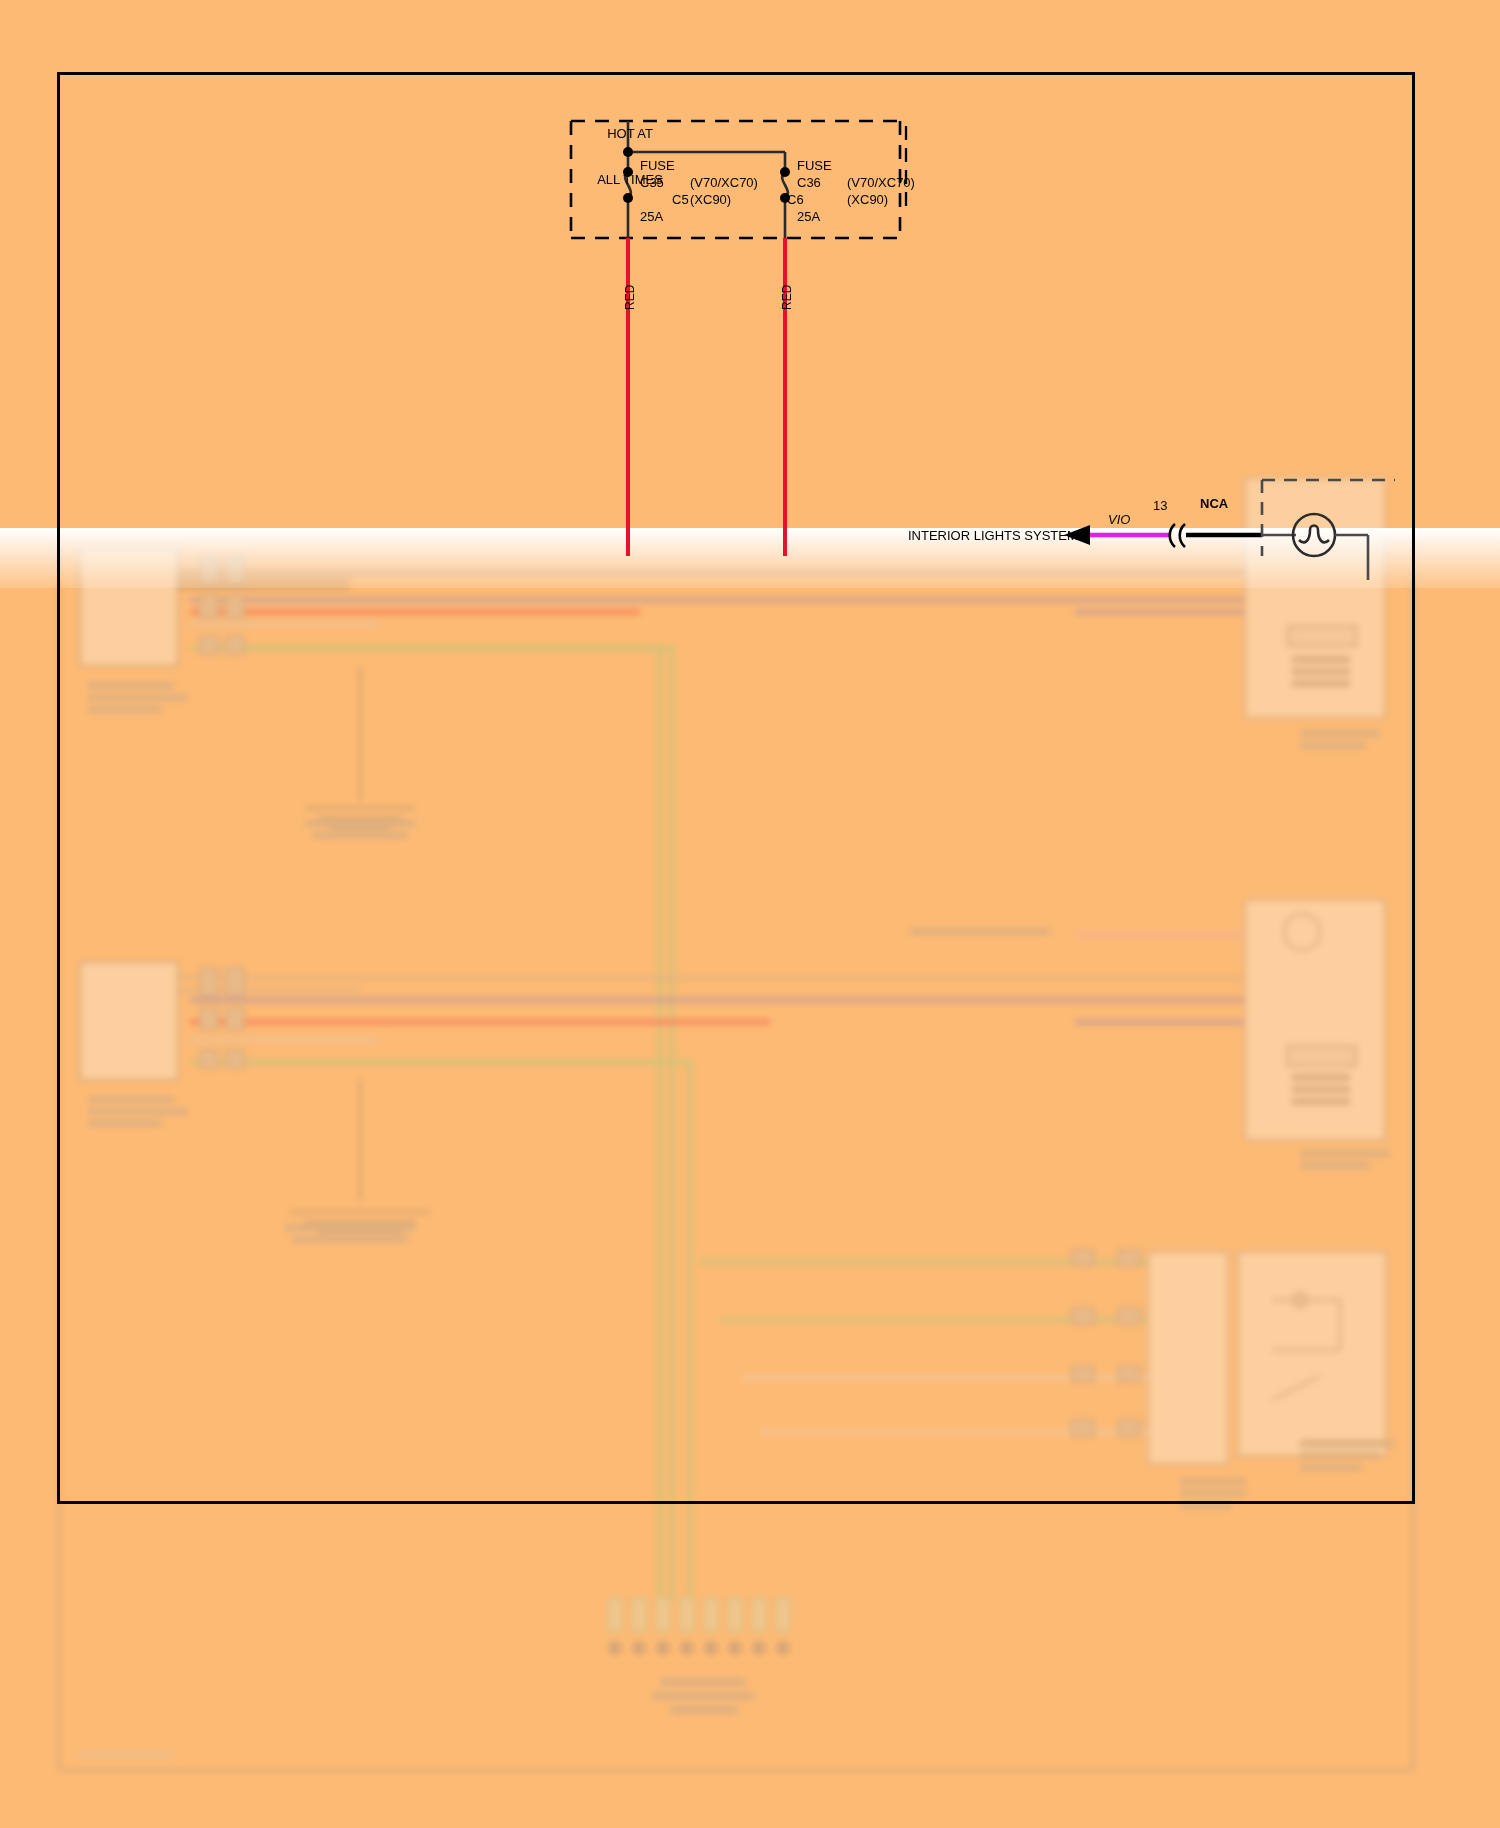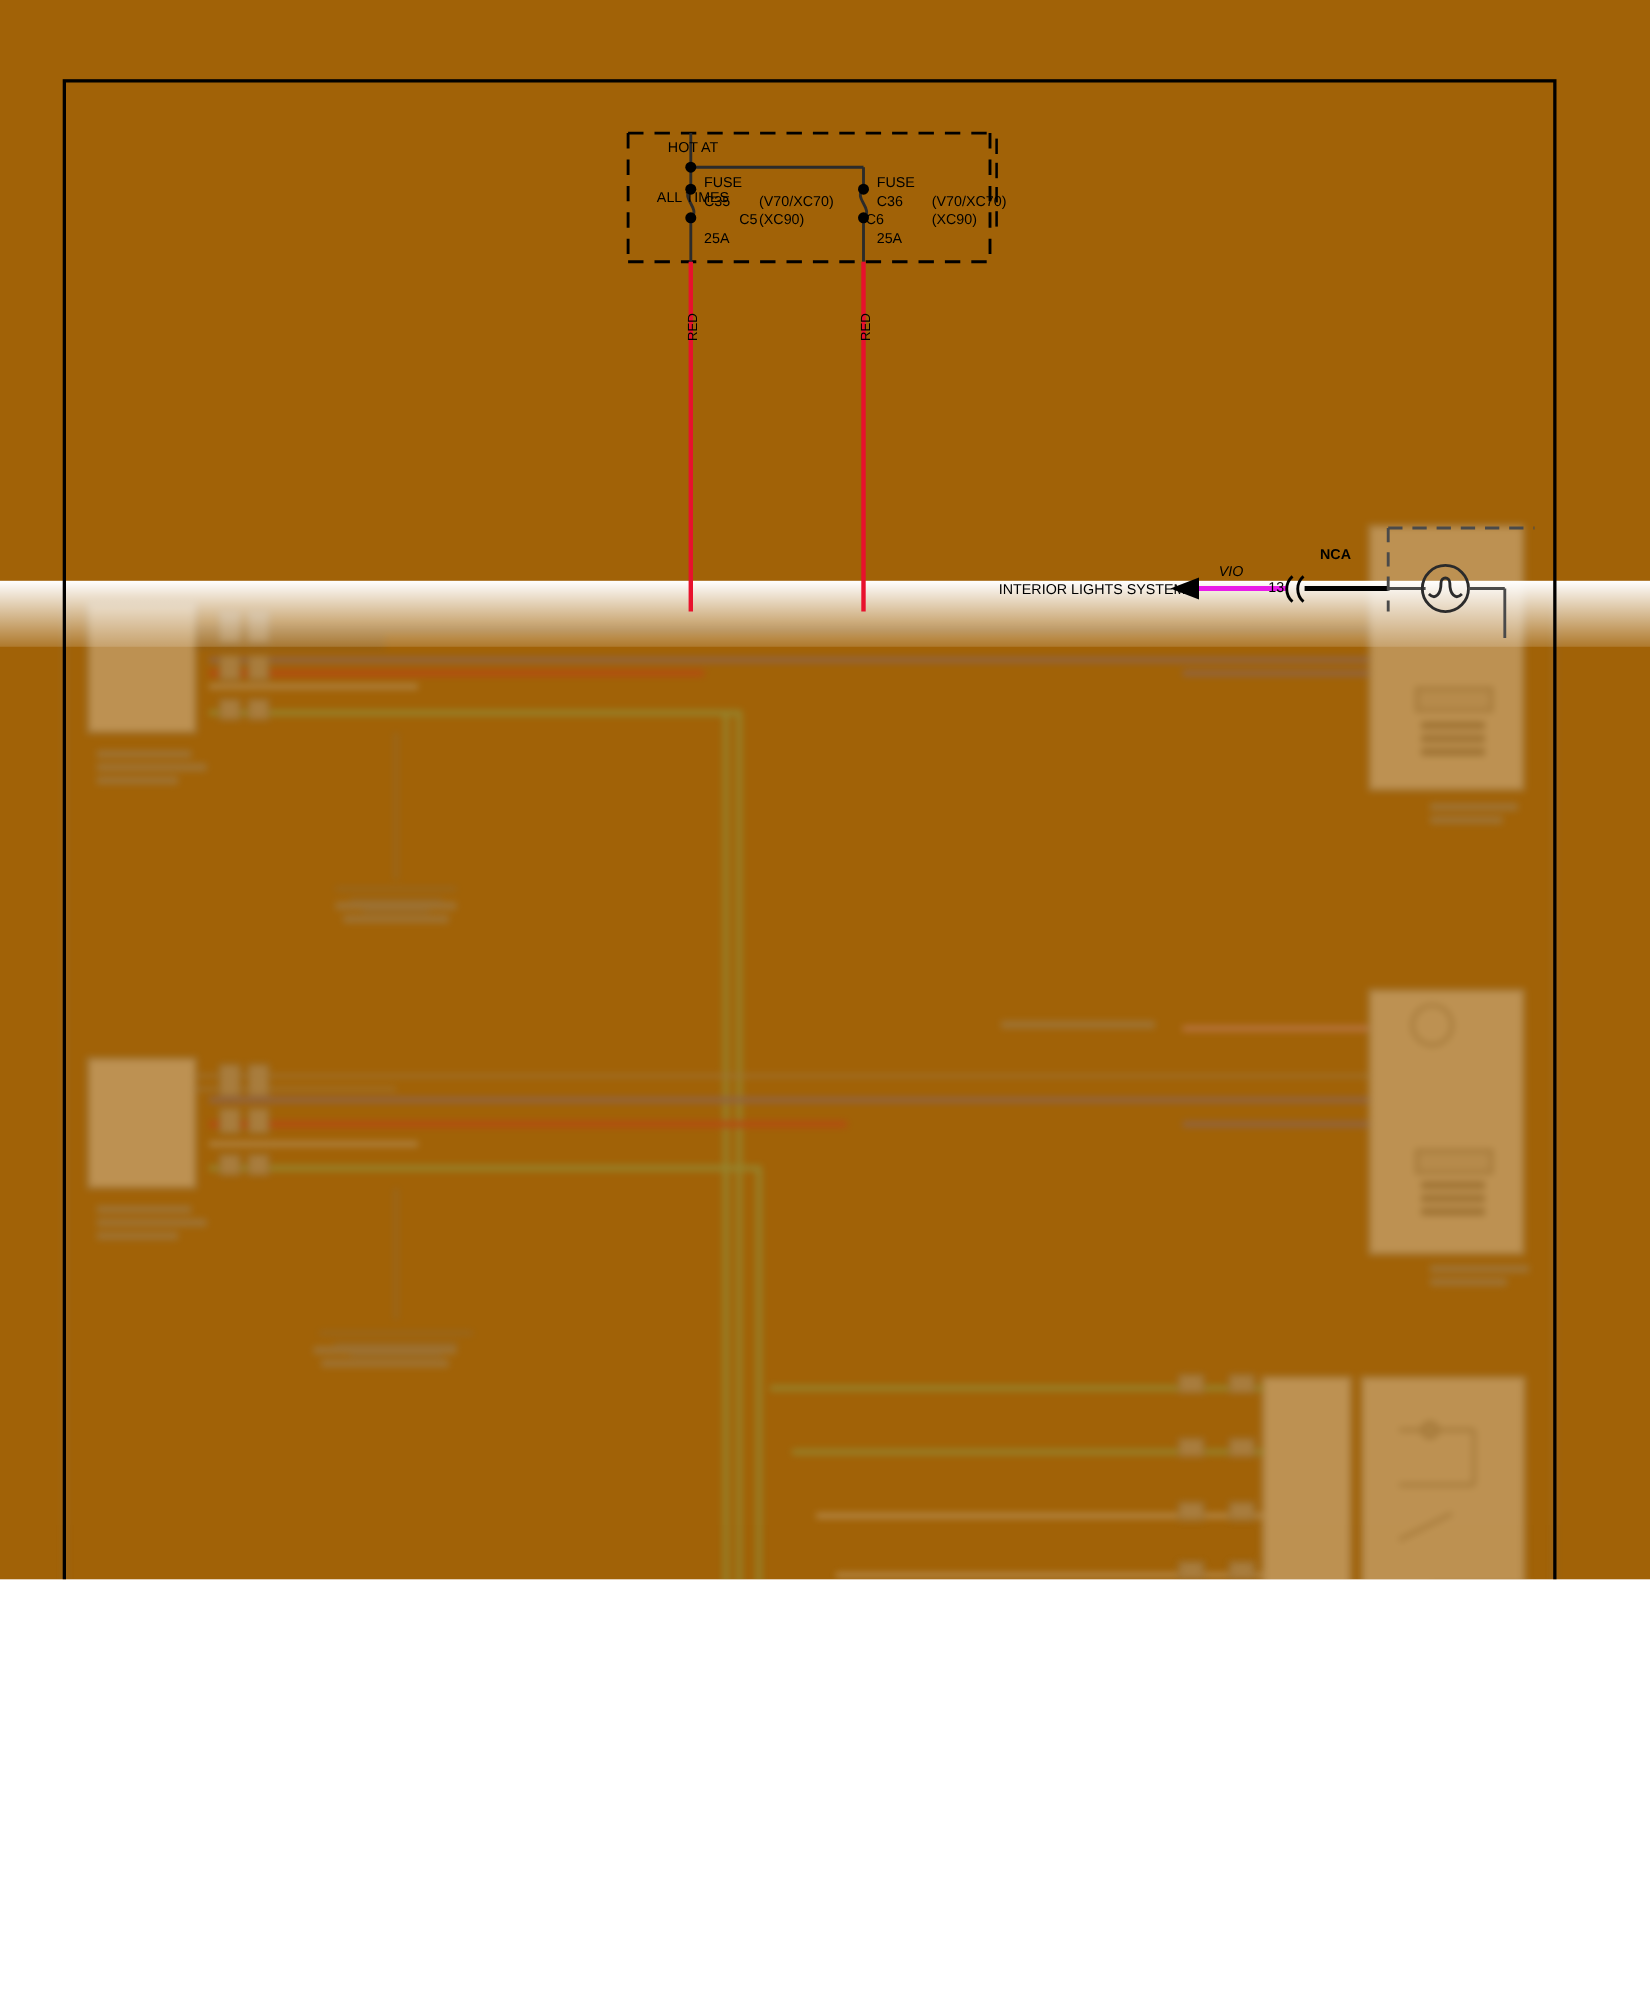--- a/index.html
+++ b/index.html
@@ -4,22 +4,22 @@
 <style>
   html, body {
     margin: 0;
     padding: 0;
     background: #ffffff;
     font-family: "Liberation Sans", sans-serif;
   }
   #page {
     position: relative;
     width: 1500px;
-    height: 1436px;
-    background: #a16207;
+    height: 1828px;
+    background: #fdba74;
     overflow: hidden;
   }
   
   #frame {
     position: absolute;
     left: 57px;
     top: 72px;
     width: 1358px;
     height: 1432px;
     border: 3px solid #000000;
@@ -356,16 +356,16 @@
     <div class="t t-13" style="left:847px; top:192px;">(XC90)</div>
     <div class="t t-13" style="left:797px; top:209px;">25A</div>
   </div>
 
 
   <div class="t t-12 vert" style="left:623px; top:310px;">RED</div>
   <div class="t t-12 vert" style="left:780px; top:310px;">RED</div>
 
   <div class="t t-13" style="left:908px; top:528px;">INTERIOR LIGHTS SYSTEM</div>
   <div class="t t-13" style="left:1108px; top:512px;font-style:italic;">VIO</div>
-  <div class="t t-13" style="left:1153px; top:526px;">13</div>
+  <div class="t t-13" style="left:1153px; top:498px;">13</div>
   <div class="t t-13" style="left:1200px; top:496px;font-weight:bold;">NCA</div>
 
 </div>
 
 </body></html>

